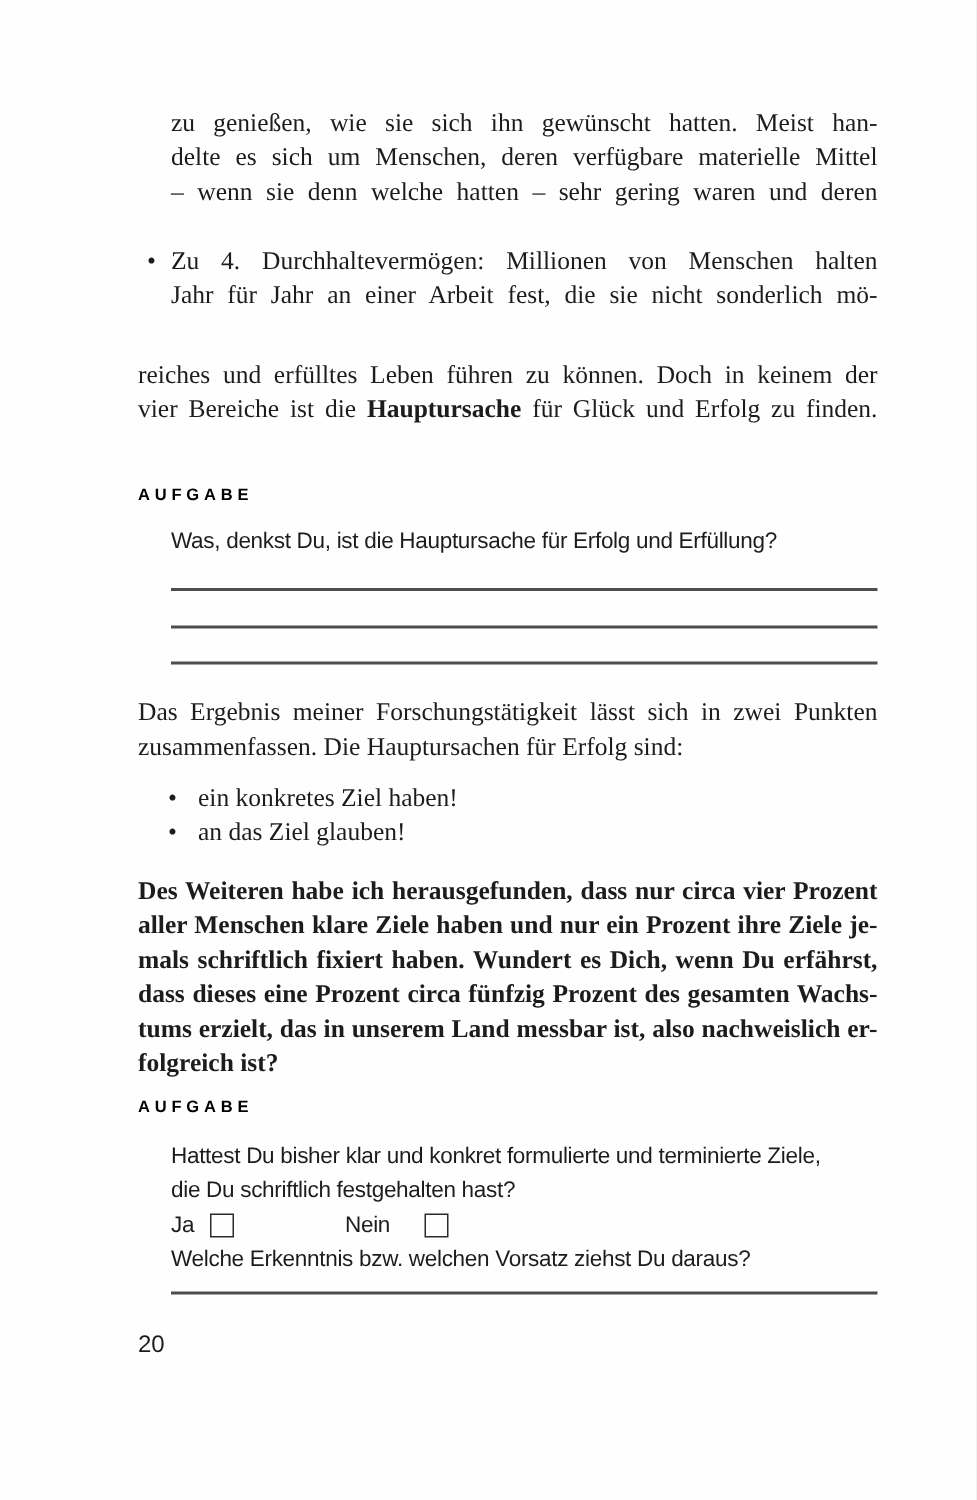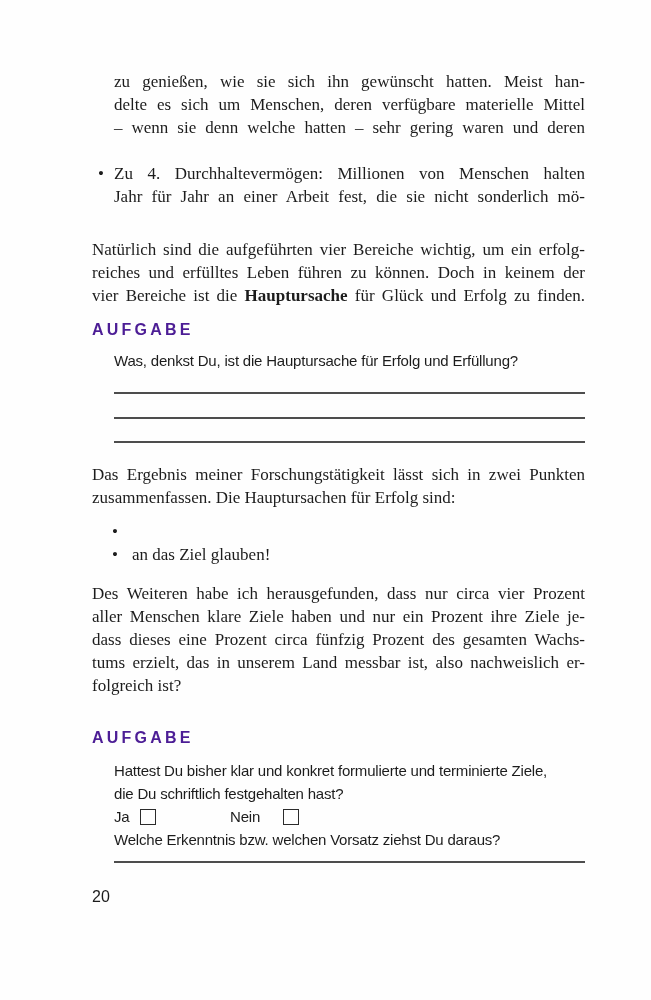--- a/index.html
+++ b/index.html
@@ -17,22 +17,22 @@
   .ln{height:23px;line-height:23px;text-align:justify;white-space:nowrap;}
   .jl{text-align-last:justify;white-space:normal;}
   .bullet-line{position:relative;}
   .marker{position:absolute;left:-16px;top:0;}
   .marker-inner{position:absolute;left:-20px;top:0;}
   .boldword{font-weight:bold;}
   .sansblk{font-family:"Liberation Sans", sans-serif;font-size:15px;letter-spacing:-0.2px;}
   .sln{height:23px;line-height:23px;white-space:nowrap;}
   .aufgabe{
     font-family:"Liberation Sans", sans-serif;
-    font-weight:bold;font-size:16px;letter-spacing:3.2px;
-    color:#4c1d95;height:16px;line-height:16px;
+    font-weight:bold;font-size:11px;letter-spacing:3.2px;
+    color:#000000;height:16px;line-height:16px;
   }
   .rule{height:0;border-top:2px solid #4d4d4d;width:471px;}
   .cbrow{position:relative;height:23px;}
   .cbrow .lbl{position:absolute;line-height:23px;}
   .checkbox{
     position:absolute;top:4px;width:14px;height:14px;
     border:1.6px solid #2b2b2b;background:#fefefe;
   }
   .pagenum{font-family:"Liberation Sans", sans-serif;font-size:16px;line-height:20px;letter-spacing:0;}
 </style>
@@ -48,21 +48,20 @@
   </div>
 
   <div class="abs serifblk" style="top:162px;left:114px;width:471px;">
     <div class="ln jl bullet-line">
       <span class="marker">•</span><span>Zu 4. Durchhaltevermögen: Millionen von Menschen halten</span>
     </div>
     <div class="ln jl">Jahr für Jahr an einer Arbeit fest, die sie nicht sonderlich mö-</div>
   </div>
 
   <div class="abs serifblk" style="top:238px;left:92px;width:493px;">
-    <div class="ln jl">Natürlich sind die aufgeführten vier Bereiche wichtig, um ein erfolg-</div>
     <div class="ln jl">reiches und erfülltes Leben führen zu können. Doch in keinem der</div>
     <div class="ln jl">
       <span>vier Bereiche ist die </span><span class="boldword">Hauptursache</span><span> für Glück und Erfolg zu finden.</span>
     </div>
   </div>
 
   <div class="abs aufgabe" style="top:322px;left:92px;">AUFGABE</div>
 
   <div class="abs sansblk" style="top:349px;left:114px;">
     <div class="sln">Was, denkst Du, ist die Hauptursache für Erfolg und Erfüllung?</div>
@@ -72,30 +71,31 @@
   <div class="abs rule" style="top:417px;left:114px;"></div>
   <div class="abs rule" style="top:441px;left:114px;"></div>
 
   <div class="abs serifblk" style="top:463px;left:92px;width:493px;">
     <div class="ln jl">Das Ergebnis meiner Forschungstätigkeit lässt sich in zwei Punkten</div>
     <div class="ln">zusammenfassen. Die Hauptursachen für Erfolg sind:</div>
   </div>
 
   <div class="abs serifblk" style="top:520px;left:132px;width:453px;">
     <div class="ln bullet-line">
-      <span class="marker-inner">•</span>
+      <span class="marker-inner">•</span><span>ein konkretes Ziel haben!</span>
     </div>
     <div class="ln bullet-line">
       <span class="marker-inner">•</span><span>an das Ziel glauben!</span>
     </div>
   </div>
 
-  <div class="abs serifblk" style="top:582px;left:92px;width:493px;">
+  <div class="abs serifblk" style="top:582px;left:92px;width:493px;font-weight:bold;">
     <div class="ln jl">Des Weiteren habe ich herausgefunden, dass nur circa vier Prozent</div>
     <div class="ln jl">aller Menschen klare Ziele haben und nur ein Prozent ihre Ziele je-</div>
+    <div class="ln jl">mals schriftlich fixiert haben. Wundert es Dich, wenn Du erfährst,</div>
     <div class="ln jl">dass dieses eine Prozent circa fünfzig Prozent des gesamten Wachs-</div>
     <div class="ln jl">tums erzielt, das in unserem Land messbar ist, also nachweislich er-</div>
     <div class="ln">folgreich ist?</div>
   </div>
 
   <div class="abs aufgabe" style="top:730px;left:92px;">AUFGABE</div>
 
   <div class="abs sansblk" style="top:759px;left:114px;width:485px;">
     <div class="sln">Hattest Du bisher klar und konkret formulierte und terminierte Ziele,</div>
     <div class="sln">die Du schriftlich festgehalten hast?</div>

